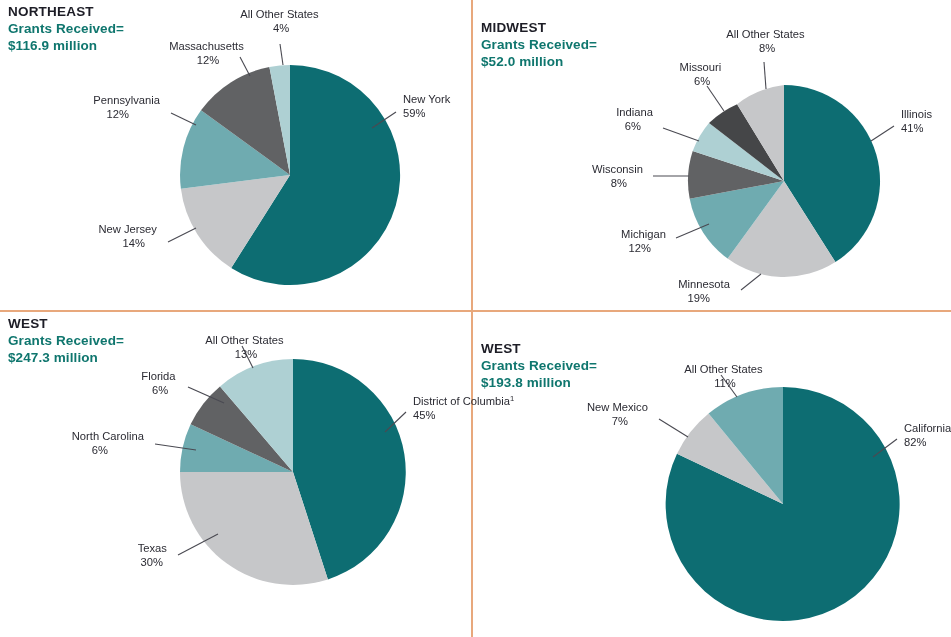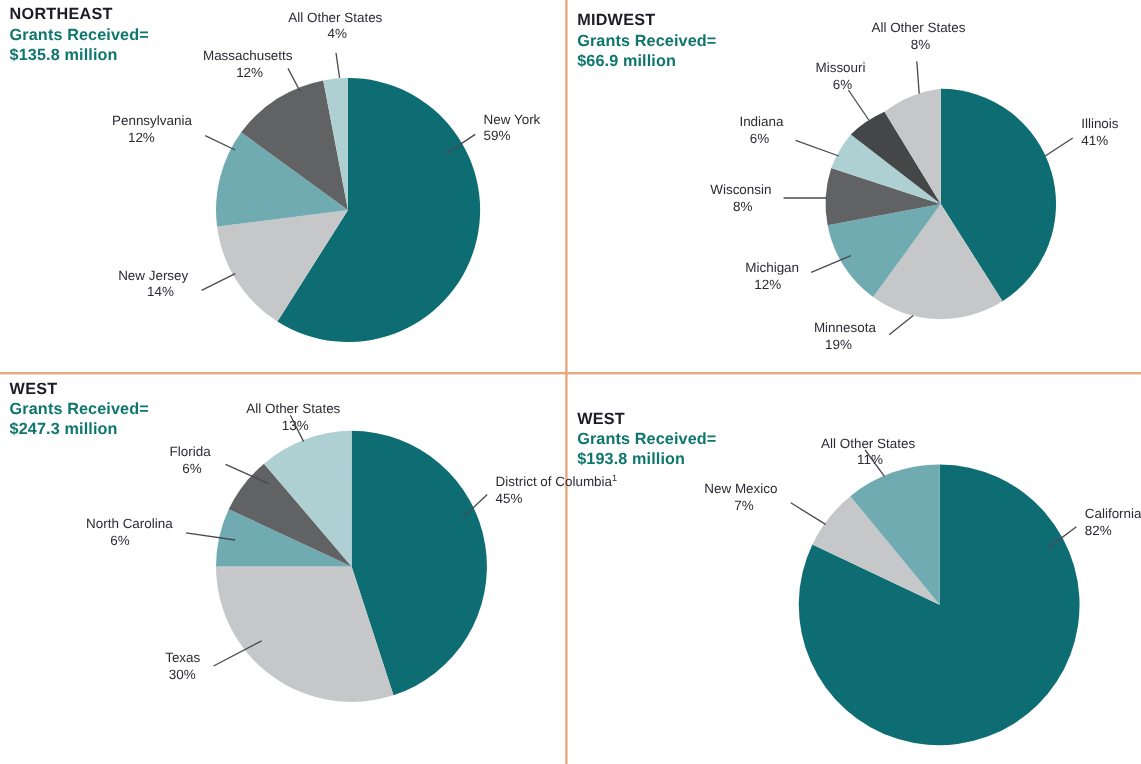--- a/index.html
+++ b/index.html
@@ -36,21 +36,21 @@
     width: 951px;
     height: 2px;
   }
   
   .panel {
     position: absolute;
     width: 471px;
     height: 310px;
   }
   .panel.ne { left: 0;     top: 0;   }
-  .panel.mw { left: 473px; top: 5px;   }
+  .panel.mw { left: 473px; top: 16px;   }
   .panel.so { left: 0;     top: 312px; }
   .panel.we { left: 473px; top: 312px; margin-top: 25px; }
 
   .panel-heading {
     position: absolute;
     left: 8px;
     top: 4px;
     line-height: 1.25;
   }
   .region-name {
@@ -95,21 +95,21 @@
 
 <div id="canvas">
 
   <div class="divider-v"></div>
   <div class="divider-h"></div>
 
   <div class="panel ne">
     <div class="panel-heading">
       <span class="region-name">NORTHEAST</span>
       <span class="grants-line1">Grants Received=</span>
-      <span class="grants-line2">$135.8 million</span>
+      <span class="grants-line2">$116.9 million</span>
     </div>
 
     <svg class="chart-svg" viewBox="0 0 471 310">
 
       <path fill="#0d6d72" d="M 290 175 L 290 65 A 110 110 0 1 1 231.2 267.9 Z"></path>
 
       <path fill="#c6c7c9" d="M 290 175 L 231.2 267.9 A 110 110 0 0 1 180.9 188.8 Z"></path>
 
       <path fill="#6fabb0" d="M 290 175 L 180.9 188.8 A 110 110 0 0 1 201.0 110.3 Z"></path>
 
@@ -147,21 +147,21 @@
         <tspan>All Other States</tspan>
         <tspan class="pct" x="281" dy="14">4%</tspan>
       </text>
     </svg>
   </div>
 
   <div class="panel mw">
     <div class="panel-heading">
       <span class="region-name">MIDWEST</span>
       <span class="grants-line1">Grants Received=</span>
-      <span class="grants-line2">$66.9 million</span>
+      <span class="grants-line2">$52.0 million</span>
     </div>
 
     <svg class="chart-svg" viewBox="0 0 471 310">
 
       <path fill="#0d6d72" d="M 311 165 L 311 69 A 96 96 0 0 1 362.4 246.1 Z"></path>
 
       <path fill="#c6c7c9" d="M 311 165 L 362.4 246.1 A 96 96 0 0 1 254.6 242.6 Z"></path>
 
       <path fill="#6fabb0" d="M 311 165 L 254.6 242.6 A 96 96 0 0 1 216.7 182.8 Z"></path>
 

